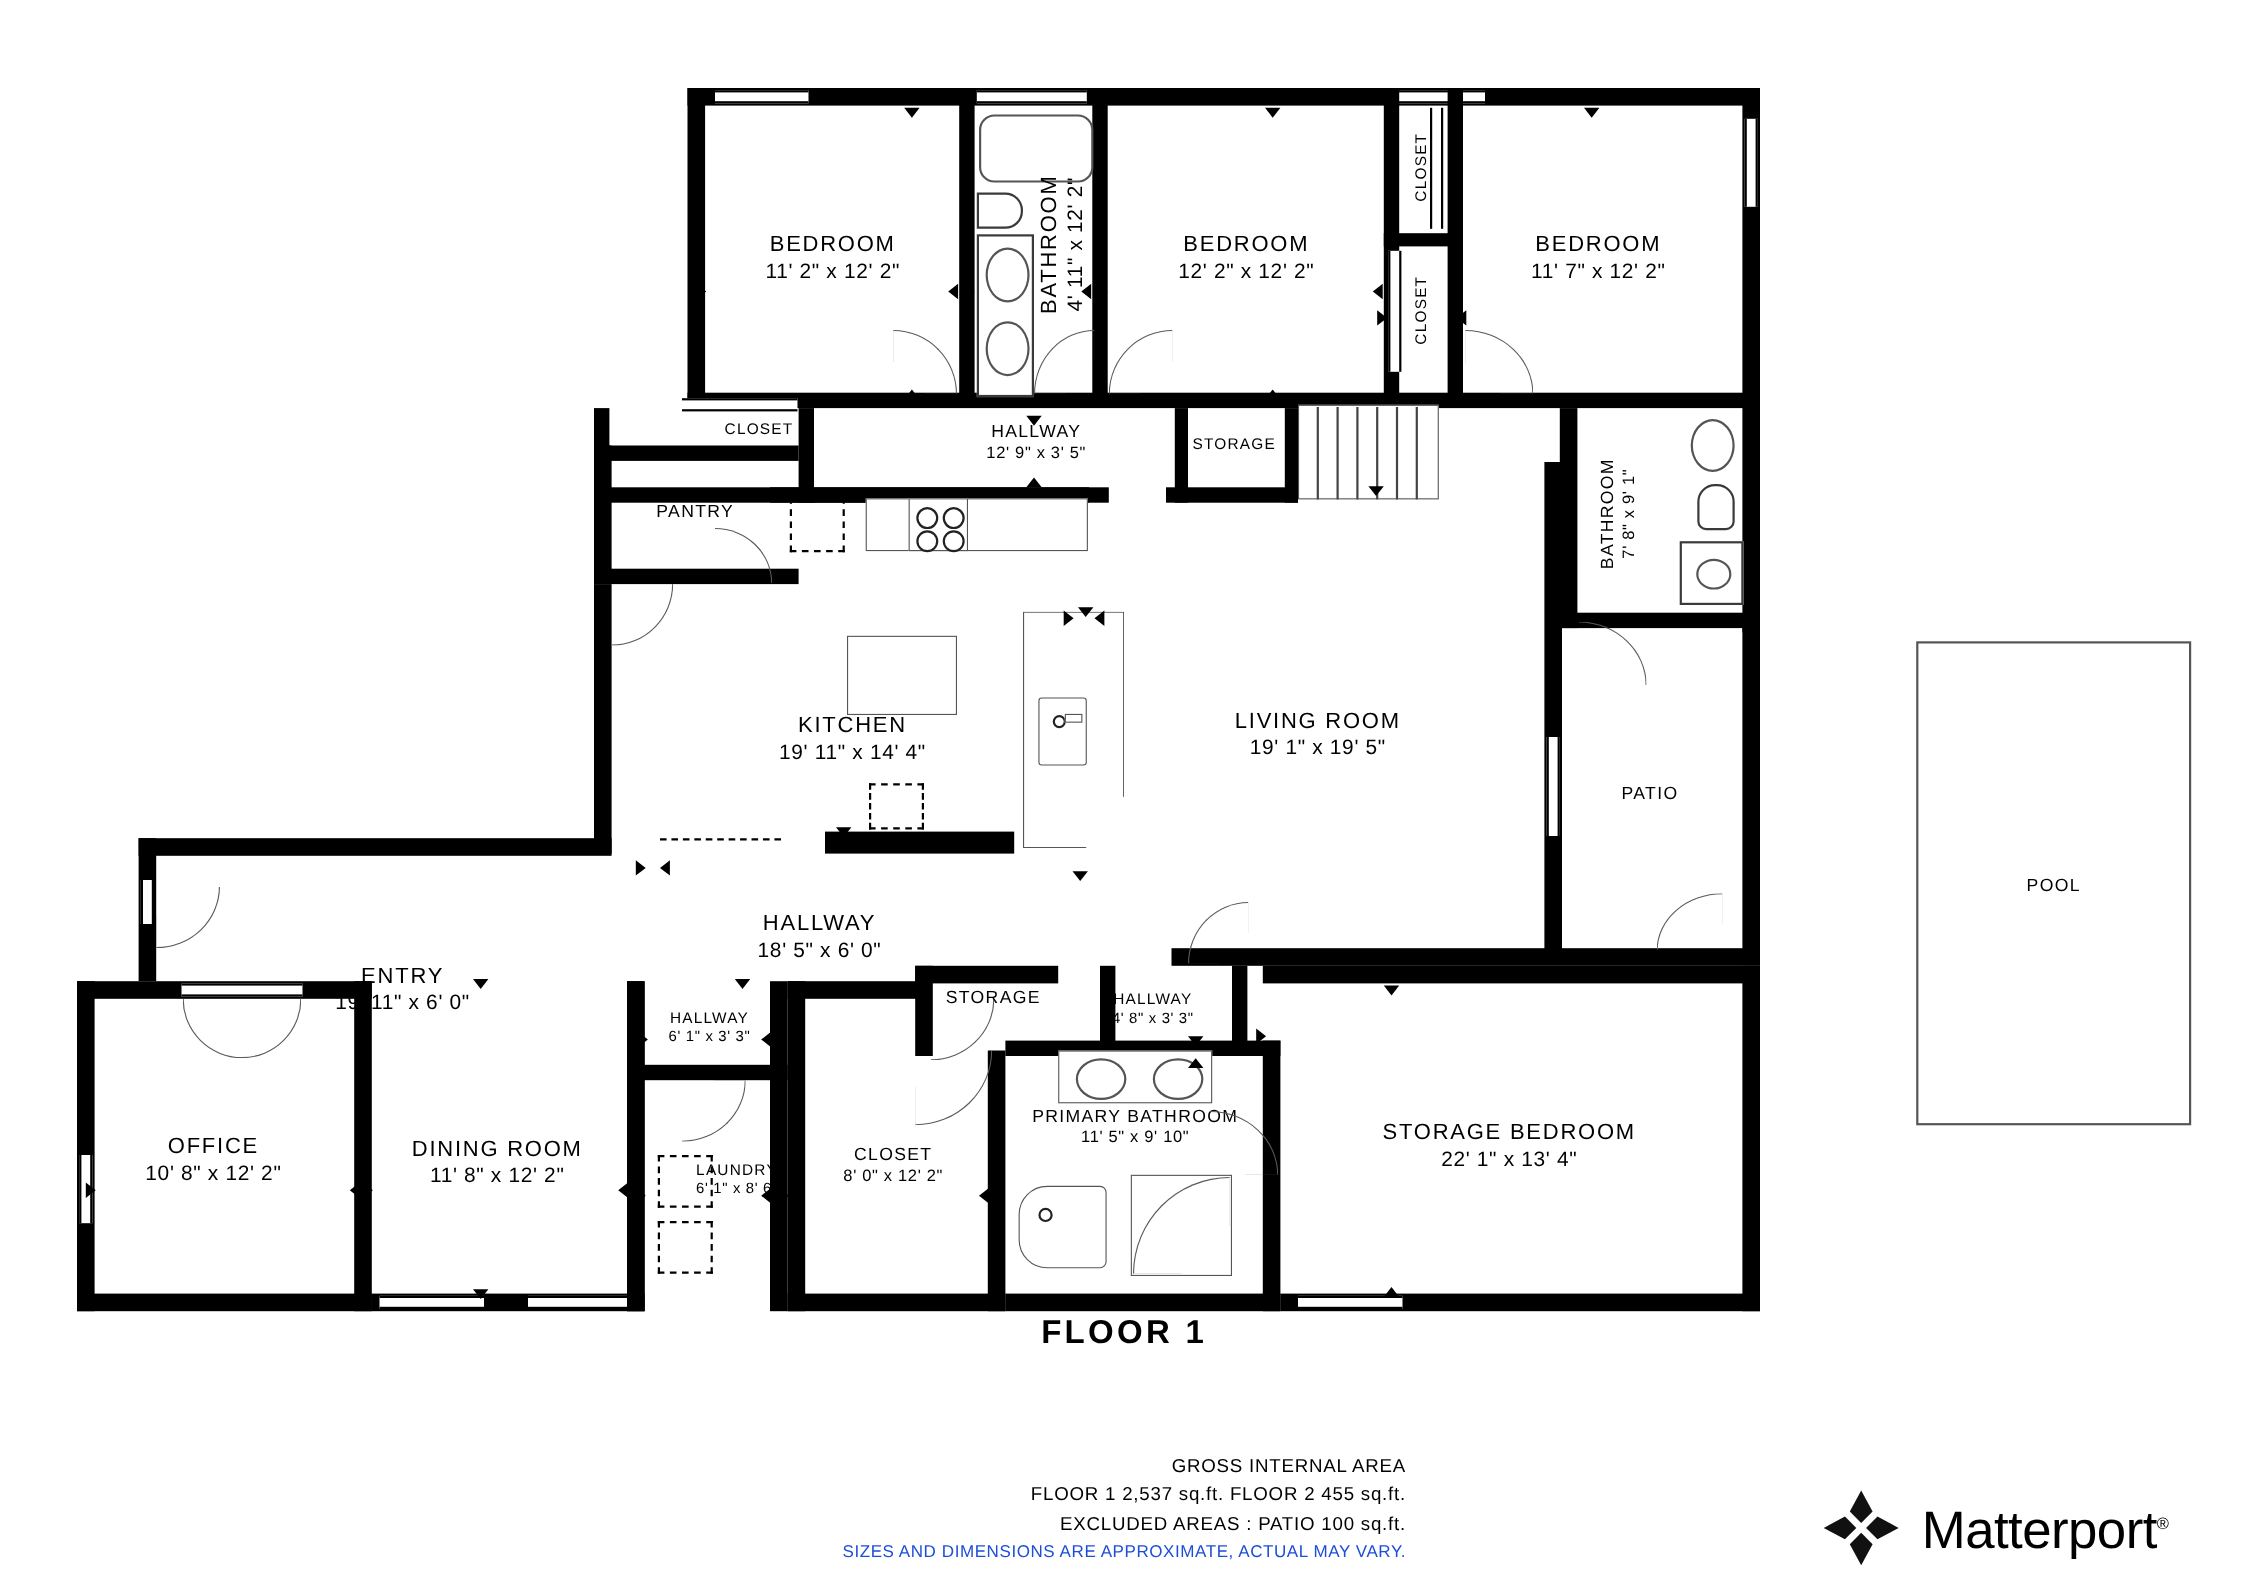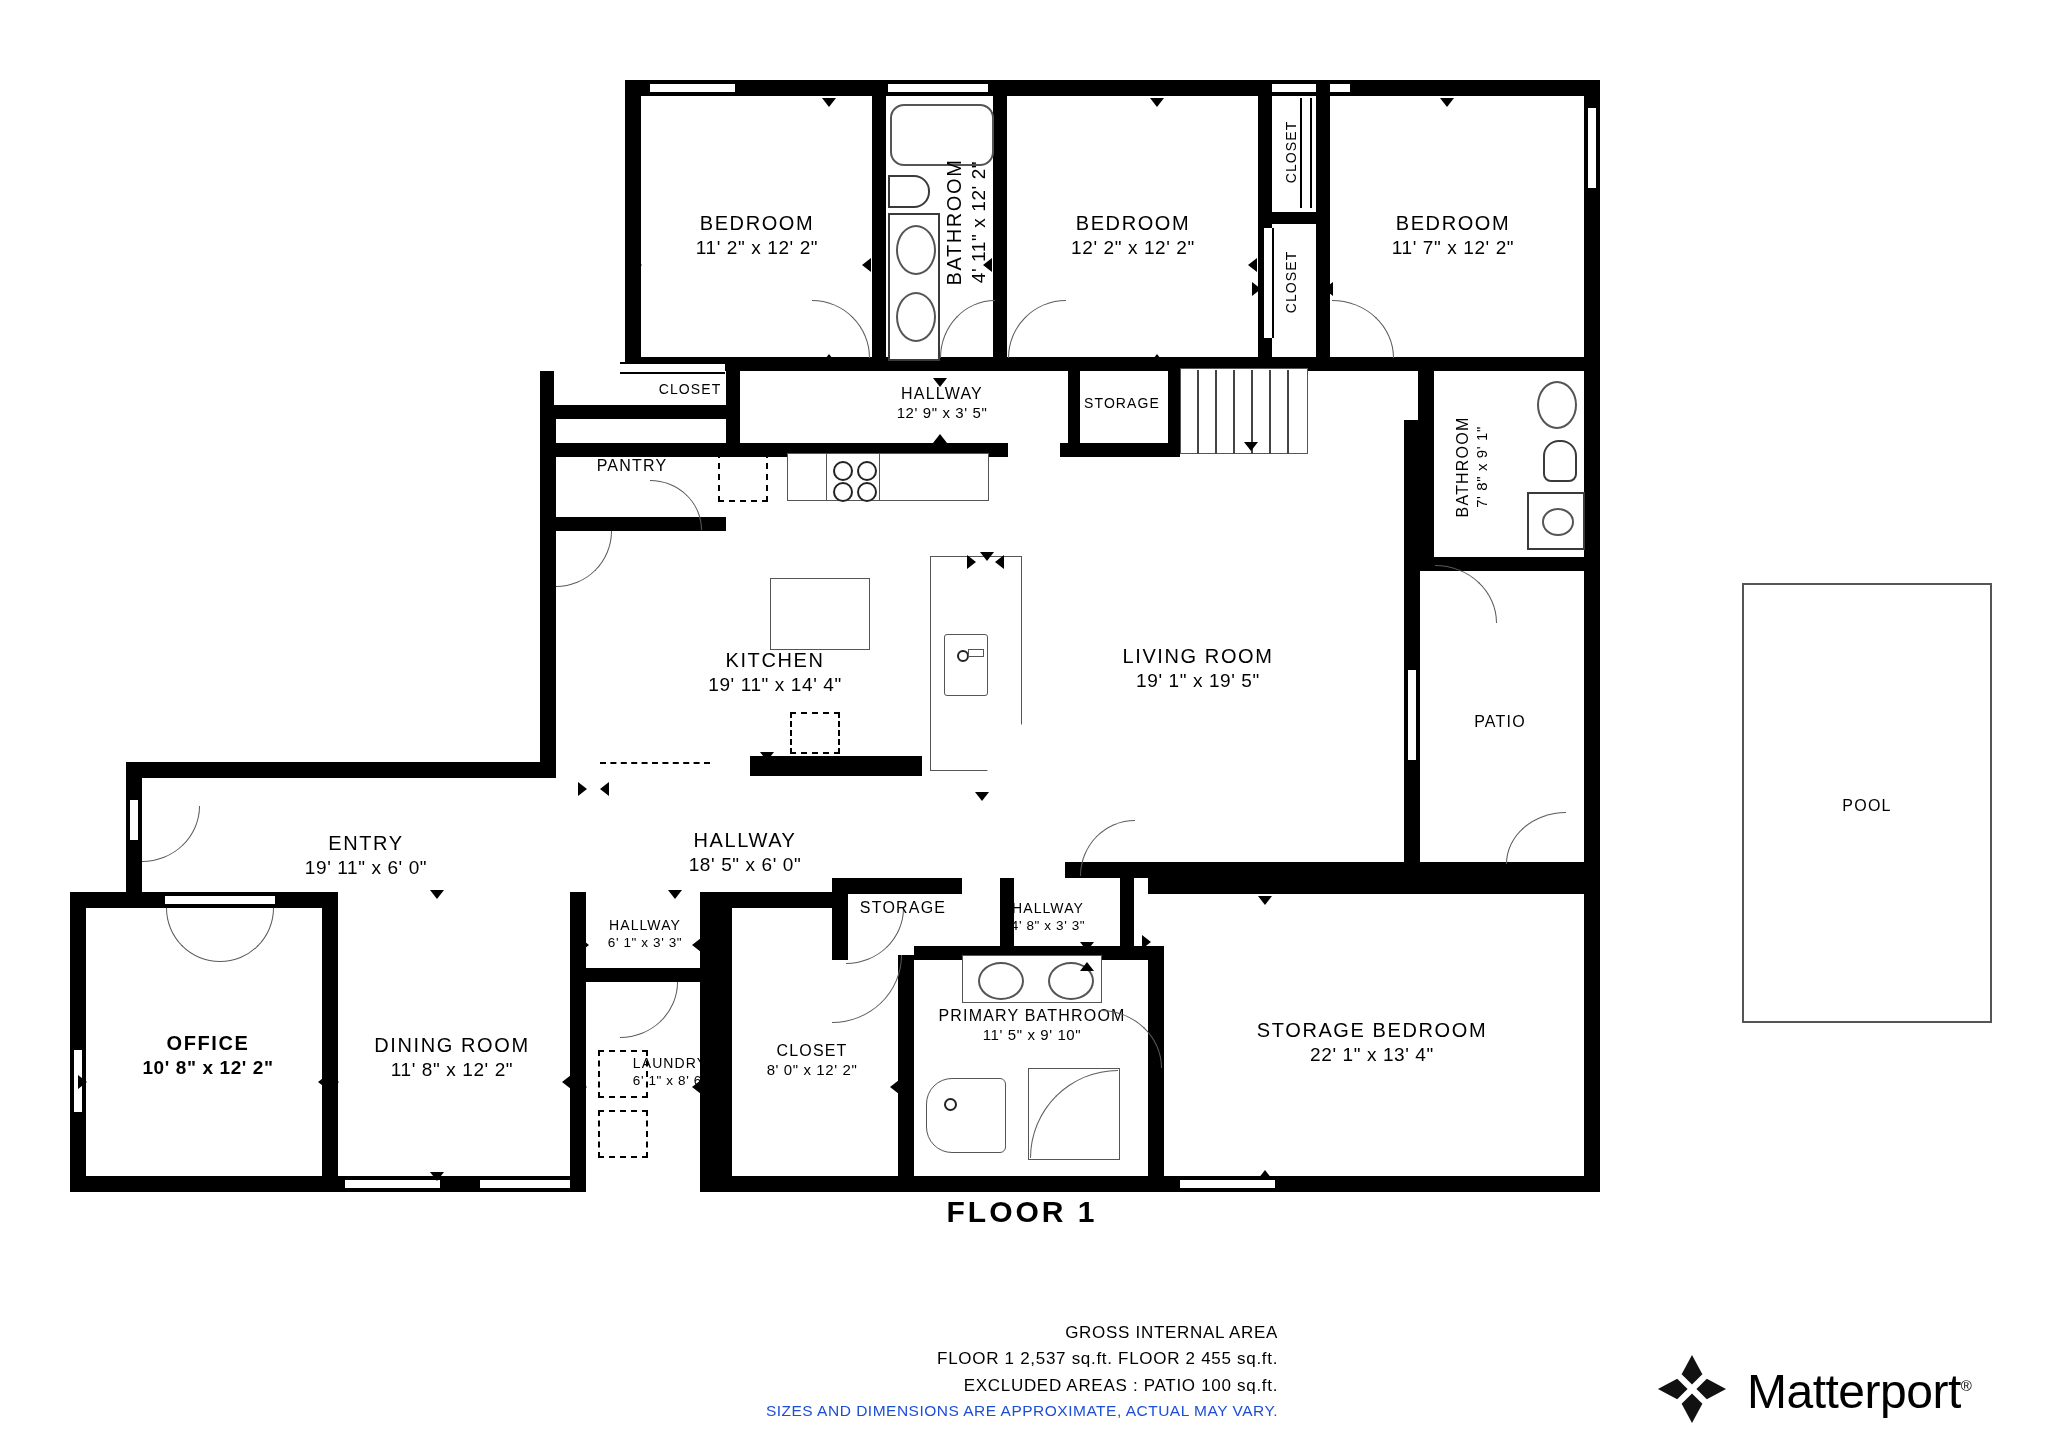--- a/index.html
+++ b/index.html
@@ -222,40 +222,40 @@
   <div id="pool-box"></div>
   <div class="lbl sm" style="left:1867px;top:806px;">
     <span class="nm">POOL</span>
   </div>
 
   <div class="wall" style="left:126px;top:762px;width:430px;height:16px;"></div>
   <div class="wall" style="left:126px;top:762px;width:16px;height:130px;"></div>
   <div class="arc arc-br" style="left:142px;top:806px;width:58px;height:56px;"></div>
   <div class="winv" style="left:128px;top:800px;width:12px;height:40px;"></div>
 
-  <div class="lbl" style="left:366px;top:855px;">
+  <div class="lbl" style="left:366px;top:900px;">
     <span class="nm">ENTRY</span>
     <span class="dm">19' 11" x 6' 0"</span>
   </div>
   <div class="lbl" style="left:745px;top:852px;">
     <span class="nm">HALLWAY</span>
     <span class="dm">18' 5" x 6' 0"</span>
   </div>
 
   <div class="dash" style="left:600px;top:762px;width:110px;height:0;border-width:2.5px 0 0 0;"></div>
 
   <div class="wall" style="left:70px;top:892px;width:268px;height:16px;"></div>
   <div class="wall" style="left:70px;top:892px;width:16px;height:300px;"></div>
   <div class="wall" style="left:322px;top:892px;width:16px;height:300px;"></div>
   <div class="wall" style="left:70px;top:1176px;width:268px;height:16px;"></div>
   <div class="win" style="left:165px;top:894px;width:110px;height:12px;"></div>
   <div class="winv" style="left:72px;top:1050px;width:12px;height:62px;"></div>
   <div class="arc arc-bl" style="left:166px;top:908px;width:54px;height:54px;"></div>
   <div class="arc arc-br" style="left:220px;top:908px;width:54px;height:54px;"></div>
-  <div class="lbl" style="left:208px;top:1055px;font-weight:bold;">
+  <div class="lbl" style="left:194px;top:1055px;">
     <span class="nm">OFFICE</span>
     <span class="dm">10' 8" x 12' 2"</span>
   </div>
 
   <div class="wall" style="left:570px;top:892px;width:16px;height:300px;"></div>
   <div class="wall" style="left:338px;top:1176px;width:248px;height:16px;"></div>
   <div class="win" style="left:345px;top:1178px;width:95px;height:12px;"></div>
   <div class="win" style="left:480px;top:1178px;width:95px;height:12px;"></div>
   <div class="lbl" style="left:452px;top:1057px;">
     <span class="nm">DINING ROOM</span>

